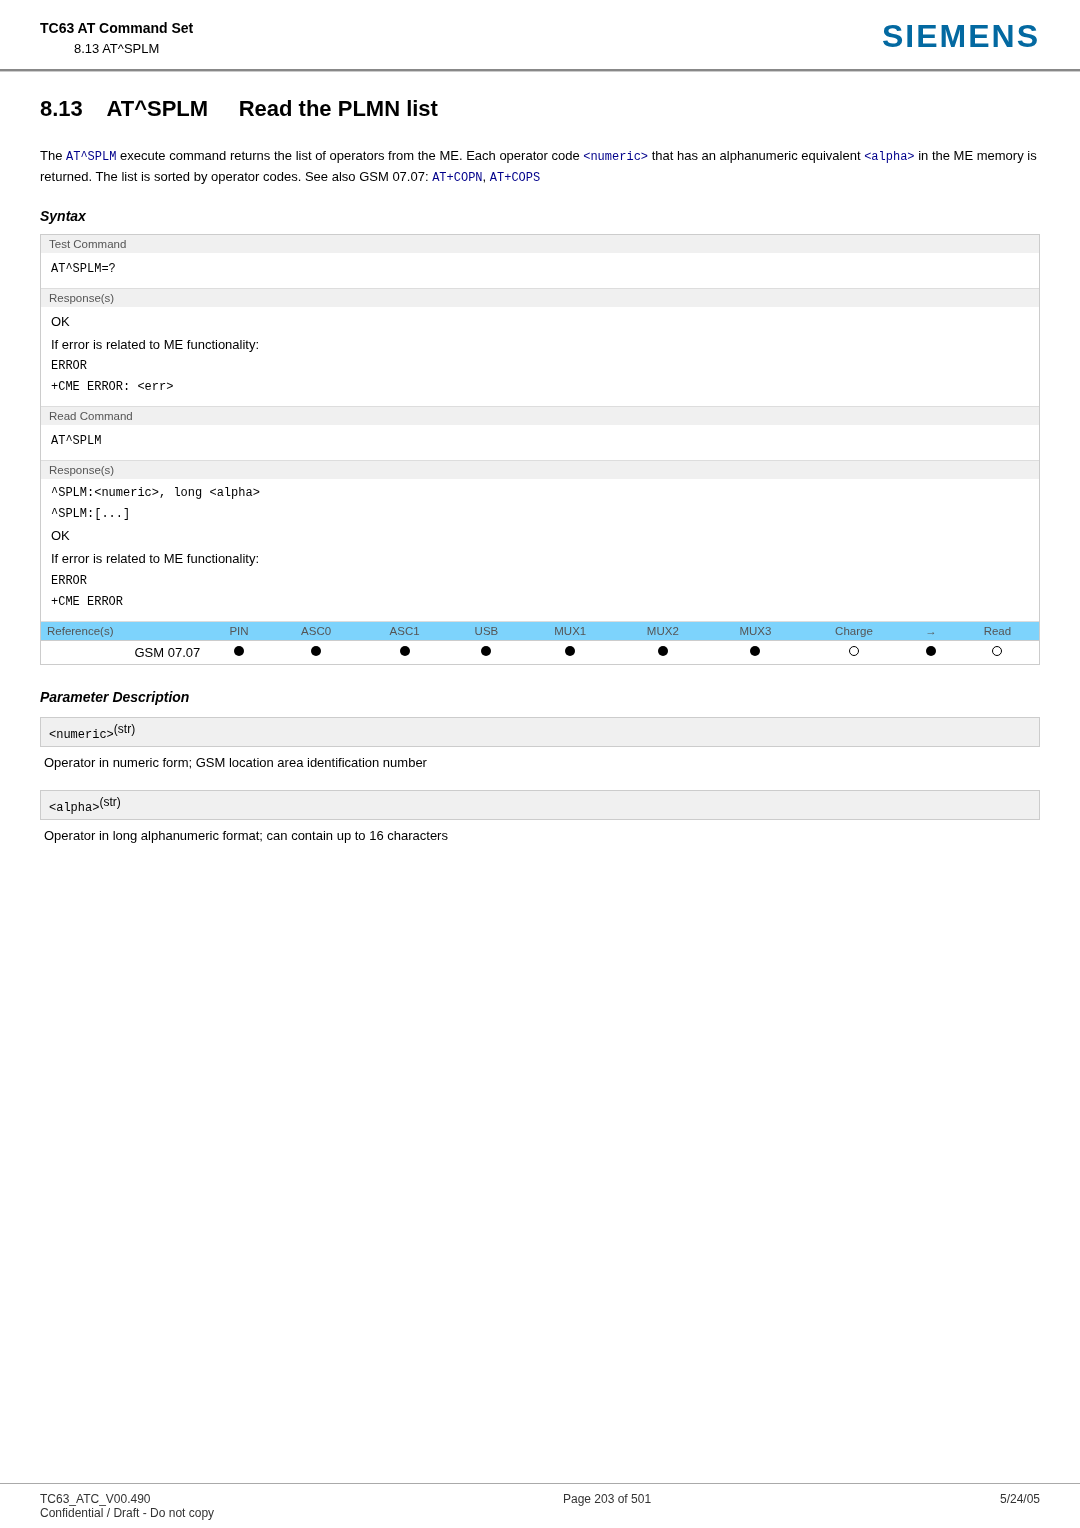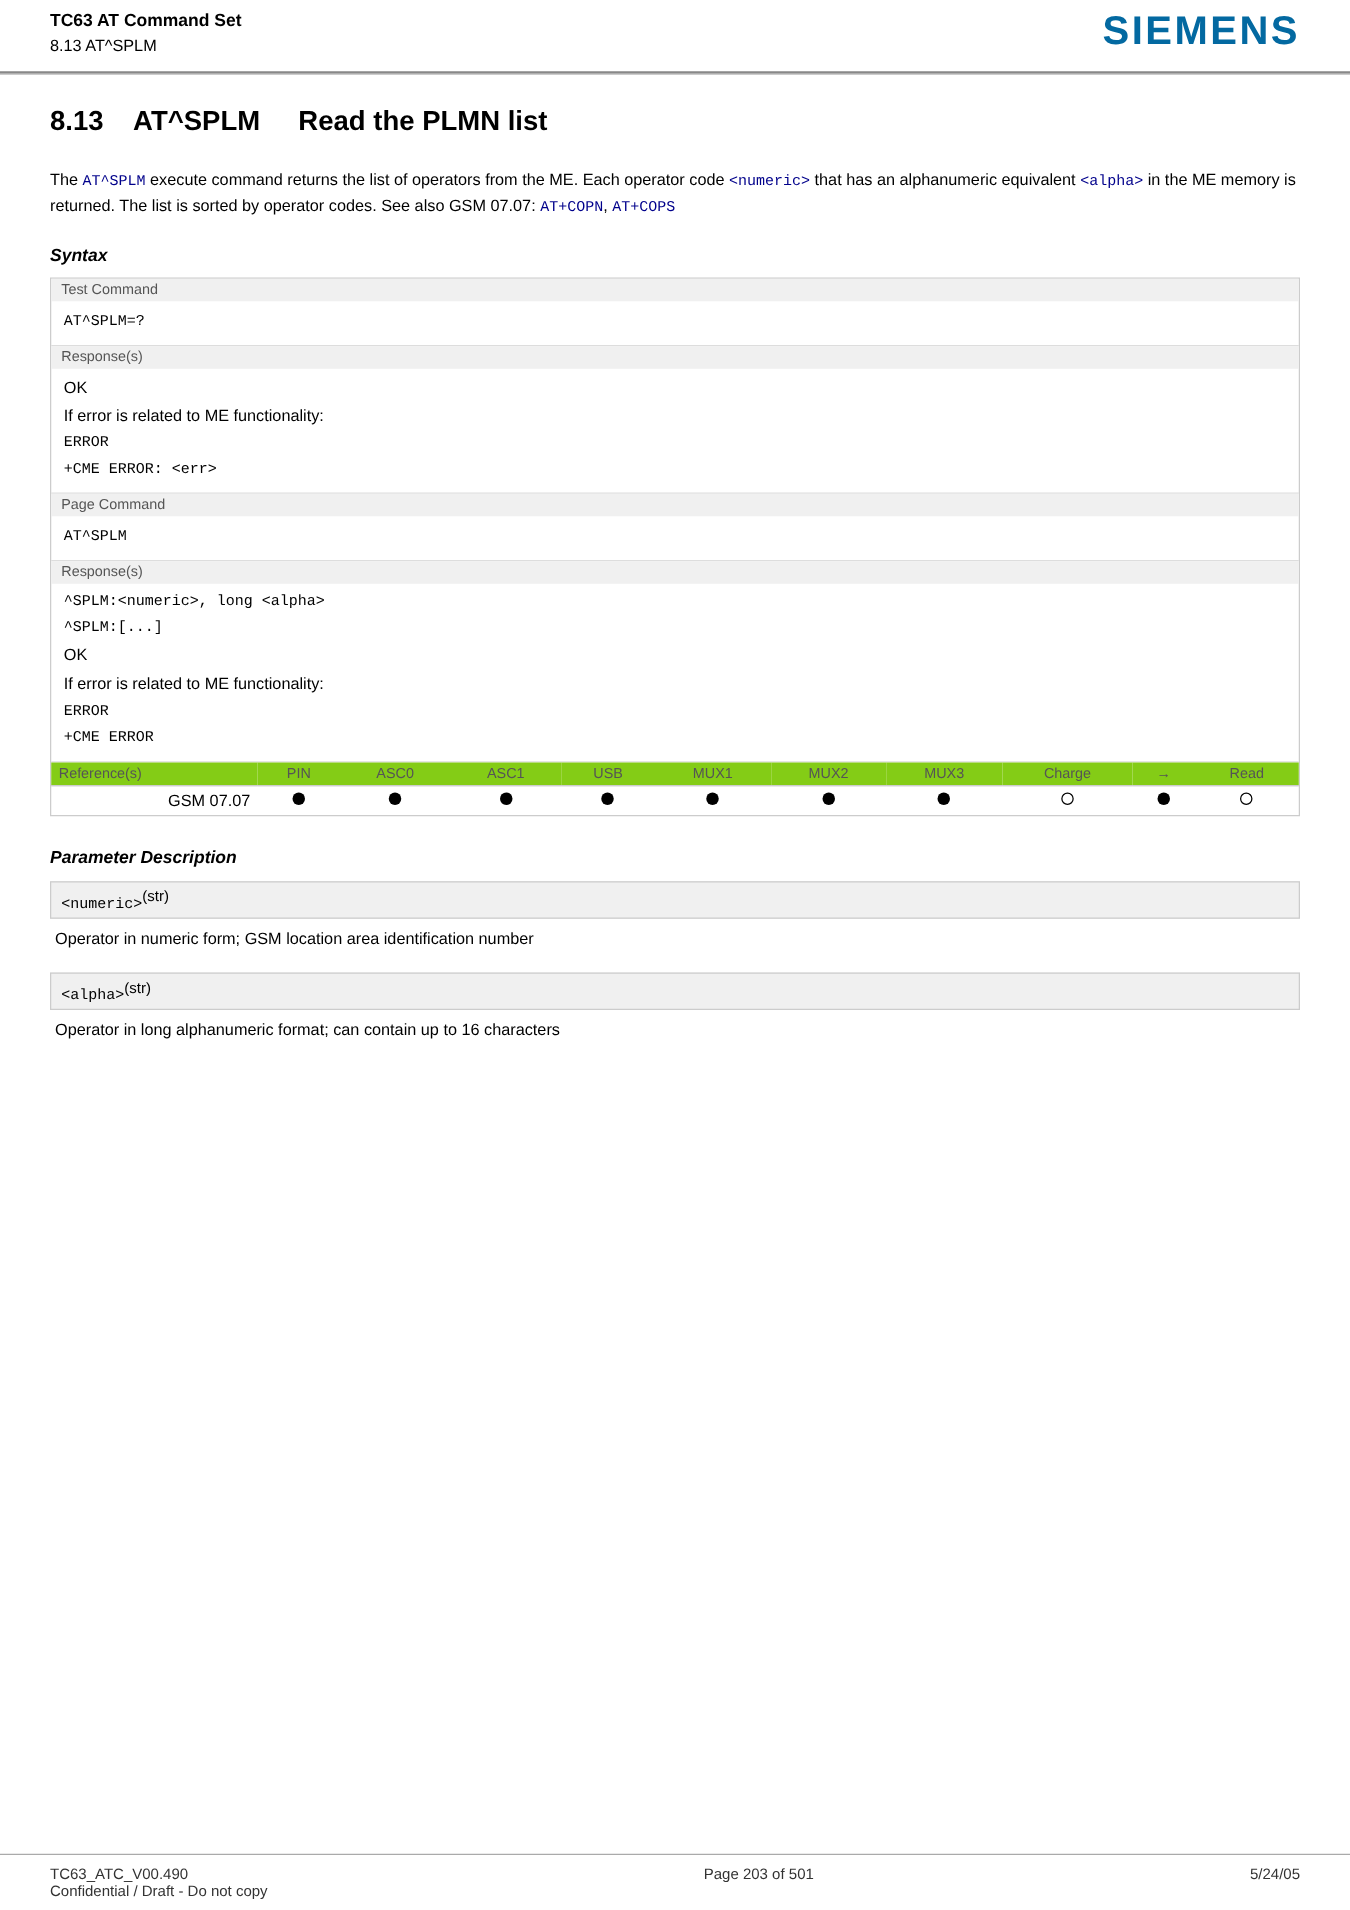--- a/index.html
+++ b/index.html
@@ -11,22 +11,23 @@
       width: 1080px;
       min-height: 1528px;
       position: relative;
     }
 
     
     .header {
       display: flex;
       justify-content: space-between;
       align-items: flex-start;
-      padding: 6px 40px 10px 40px;
+      padding: 18px 40px 10px 40px;
       border-bottom: 2px solid #888;
+      text-align: center;
     }
     .header-left {
       font-size: 13px;
       line-height: 1.5;
     }
     .header-title {
       font-weight: bold;
       font-size: 14px;
     }
     .header-subtitle {
@@ -98,21 +99,21 @@
     .ref-table-wrap {
       border: 1px solid #ccc;
       margin-bottom: 24px;
     }
     .ref-table {
       width: 100%;
       border-collapse: collapse;
       font-size: 12px;
     }
     .ref-table th {
-      background: #84cc16;
+      background: #7dd3fc;
       font-weight: normal;
       color: #555;
       padding: 3px 6px;
       border-bottom: 1px solid #ccc;
       text-align: center;
       font-size: 11.5px;
     }
     .ref-table th.left {
       text-align: left;
     }
@@ -233,21 +234,21 @@
       <div class="cmd-block-label">Response(s)</div>
       <div class="cmd-block-content">
         <div>OK</div>
         <div>If error is related to ME functionality:</div>
         <div class="monoline">ERROR</div>
         <div class="monoline">+CME ERROR: &lt;err&gt;</div>
       </div>
     </div>
 
     <div class="cmd-block-row">
-      <div class="cmd-block-label">Page Command</div>
+      <div class="cmd-block-label">Read Command</div>
       <div class="cmd-block-content">
         <span class="monoline">AT^SPLM</span>
       </div>
     </div>
 
     <div class="cmd-block-row">
       <div class="cmd-block-label">Response(s)</div>
       <div class="cmd-block-content">
         <div class="monoline">^SPLM:&lt;numeric&gt;, long &lt;alpha&gt;</div>
         <div class="monoline">^SPLM:[...]</div>

